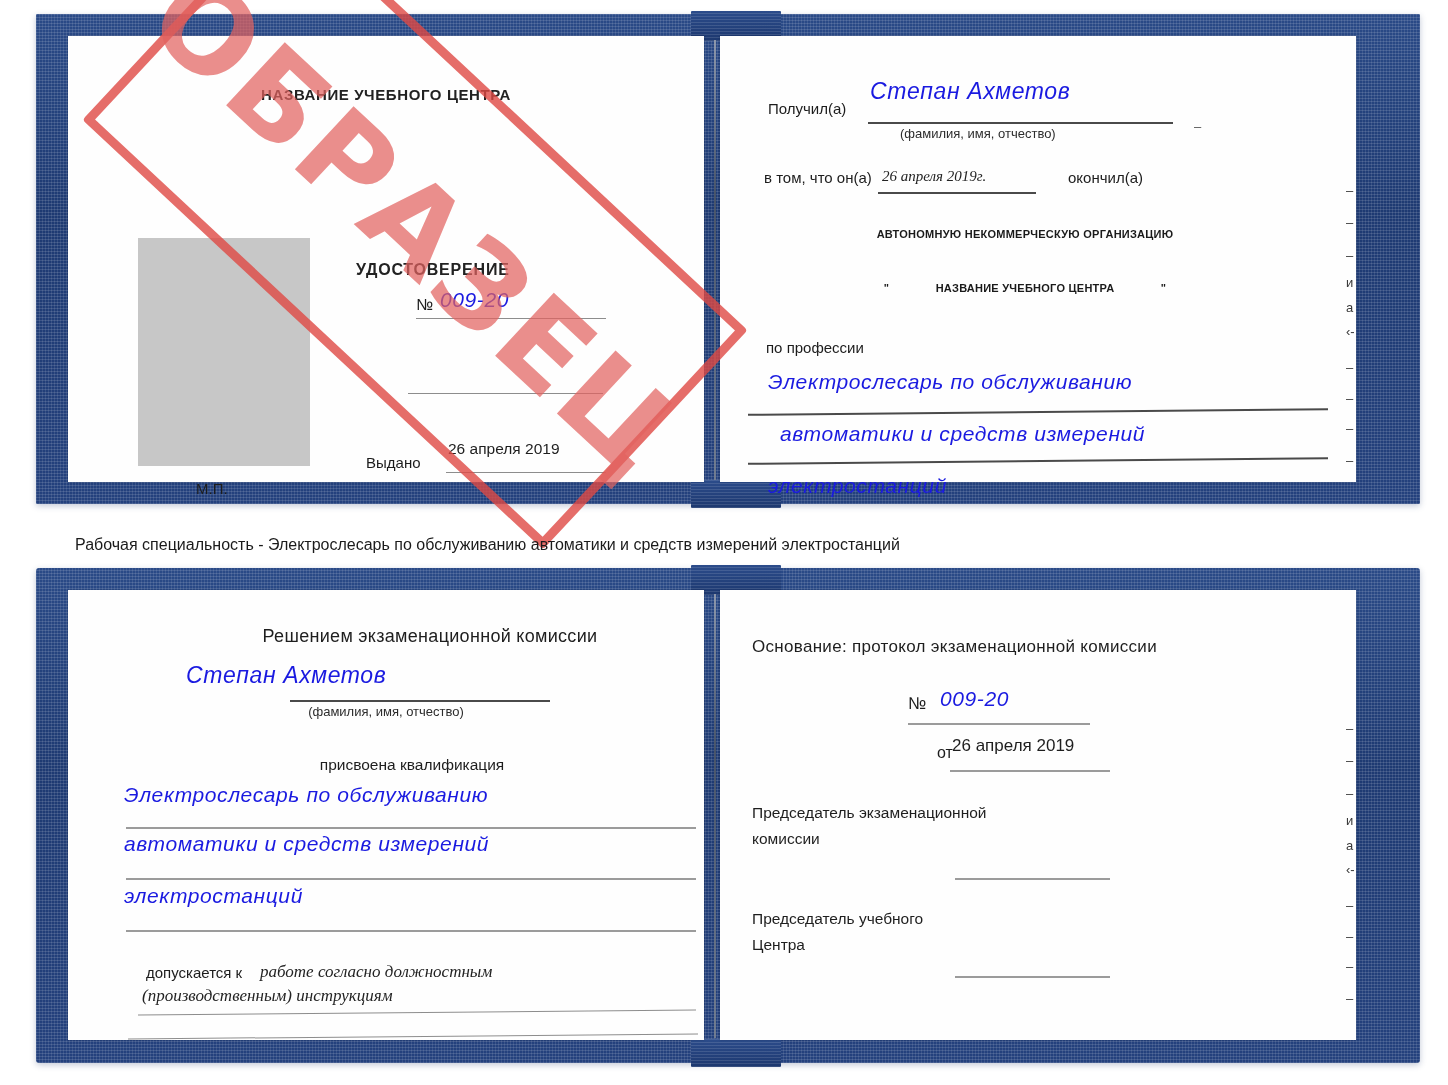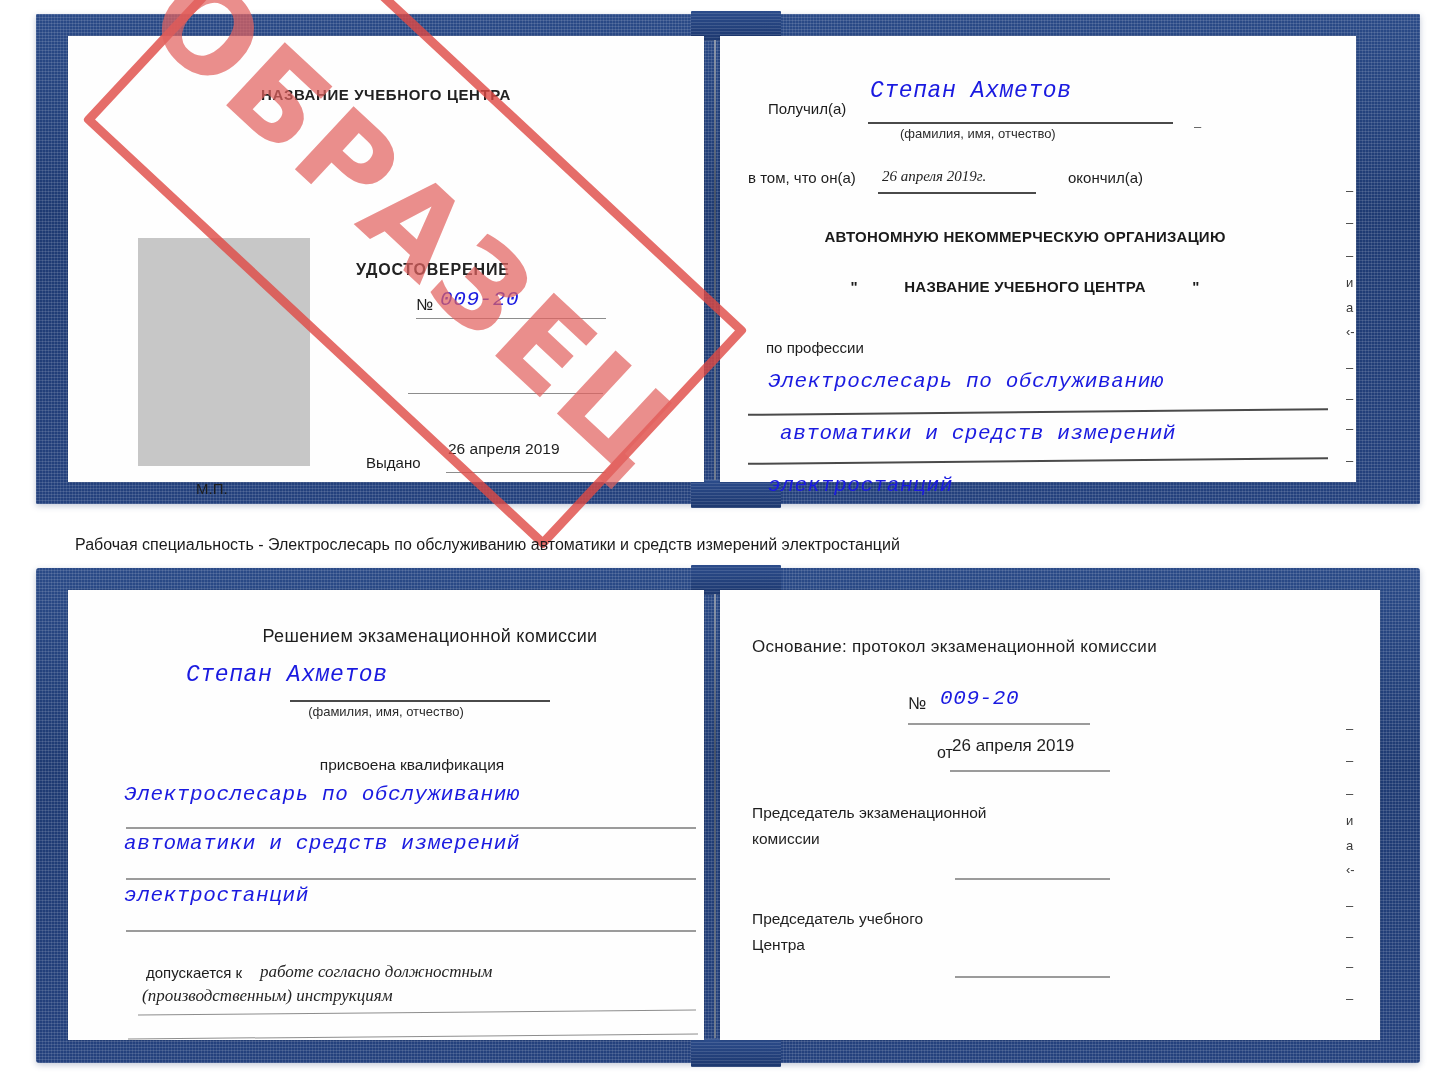--- a/index.html
+++ b/index.html
@@ -36,25 +36,25 @@
     background:
       repeating-linear-gradient(0deg, rgba(255,255,255,.12) 0 1px, rgba(0,0,0,0) 1px 3px),
       linear-gradient(180deg,#2c4c8b,#1d386f);
     border-radius:1px;
   }
 
   
   .ttl{ font-size:15px; font-weight:bold; color:#222; letter-spacing:.6px; }
   .lbl{ font-size:15px; color:#1c1c1c; }
   .lbl-sm{ font-size:13px; color:#2c2c2c; }
-  .hdr-blk{ font-size:15px; font-weight:bold; color:#1a1a1a; letter-spacing:.25px; }
+  .hdr-blk{ font-size:11px; font-weight:bold; color:#1a1a1a; letter-spacing:.25px; }
   .printed{ font-size:15.5px; color:#1e1e1e; }
   .italic-ser{ font-family:"Liberation Serif", serif; font-style:italic; font-size:15px; color:#232323; }
   .hand{
-    font-family:Liberation Mono, monospace;
+    font-family:Liberation Sans, sans-serif;
     font-style:italic;
     color:#1a1ae0;
     font-size:19px;
     letter-spacing:.6px;
   }
   .hand-lg{ font-size:21px; }
   .rule{ position:absolute; height:1px; background:#8d8d8d; }
   .rule-dark{ position:absolute; height:1.5px; background:#4a4a4a; }
 
   
@@ -138,21 +138,21 @@
   <div class="spine" style="left:678px;top:26px;height:440px;"></div>
 
   <div class="inner-page" style="left:684px;top:22px;width:636px;height:446px;">
 
     <div class="lbl" style="position:absolute;left:48px;top:64px;">Получил(а)</div>
     <div class="hand hand-lg" style="position:absolute;left:150px;top:42px;font-size:23px;">Степан Ахметов</div>
     <div class="rule-dark" style="left:148px;top:86px;width:305px;"></div>
     <div class="lbl-sm" style="position:absolute;left:180px;top:90px;">(фамилия, имя, отчество)</div>
     <div class="frag fragdash" style="left:474px;top:84px;">–</div>
 
-    <div class="lbl" style="position:absolute;left:28px;top:133px;">в том, что он(а)</div>
+    <div class="lbl" style="position:absolute;left:44px;top:133px;">в том, что он(а)</div>
     <div class="italic-ser" style="position:absolute;left:162px;top:132px;">26 апреля 2019г.</div>
     <div class="rule-dark" style="left:158px;top:156px;width:158px;"></div>
     <div class="lbl" style="position:absolute;left:348px;top:133px;">окончил(а)</div>
 
     <div class="hdr-blk" style="position:absolute;left:0;top:192px;width:610px;text-align:center;">АВТОНОМНУЮ НЕКОММЕРЧЕСКУЮ ОРГАНИЗАЦИЮ</div>
     <div style="position:absolute;left:0;top:242px;width:610px;text-align:center;">
       <span class="hdr-blk">"</span>
       <span class="hdr-blk" style="margin:0 42px;">НАЗВАНИЕ УЧЕБНОГО ЦЕНТРА</span>
       <span class="hdr-blk">"</span>
     </div>
@@ -215,21 +215,21 @@
 
     <div class="lbl" style="position:absolute;left:78px;top:374px;">допускается к</div>
     <div class="italic-ser" style="position:absolute;left:192px;top:372px;font-size:17px;">работе согласно должностным</div>
     <div class="italic-ser" style="position:absolute;left:74px;top:396px;font-size:17px;">(производственным) инструкциям</div>
     <div class="rule" style="left:70px;top:422px;width:558px;transform:rotate(-0.5deg);"></div>
     <div class="rule" style="left:60px;top:446px;width:570px;transform:rotate(-0.5deg);"></div>
   </div>
 
   <div class="spine" style="left:678px;top:26px;height:444px;"></div>
 
-  <div class="inner-page" style="left:684px;top:22px;width:636px;height:450px;padding-left:24px;">
+  <div class="inner-page" style="left:684px;top:22px;width:636px;height:450px;">
 
     <div class="printed" style="position:absolute;left:32px;top:47px;font-size:17px;letter-spacing:.3px;">Основание: протокол экзаменационной комиссии</div>
 
     <div class="lbl" style="position:absolute;left:188px;top:104px;font-size:17px;">№</div>
     <div class="hand hand-lg" style="position:absolute;left:220px;top:97px;">009-20</div>
     <div class="rule" style="left:188px;top:133px;width:182px;height:2px;background:#9b9b9b;"></div>
 
     <div class="lbl" style="position:absolute;left:192px;top:154px;font-size:16px;margin-left:25px;">от</div>
     <div class="printed" style="position:absolute;left:232px;top:146px;font-size:17px;">26 апреля 2019</div>
     <div class="rule" style="left:230px;top:180px;width:160px;height:2px;background:#9b9b9b;"></div>

